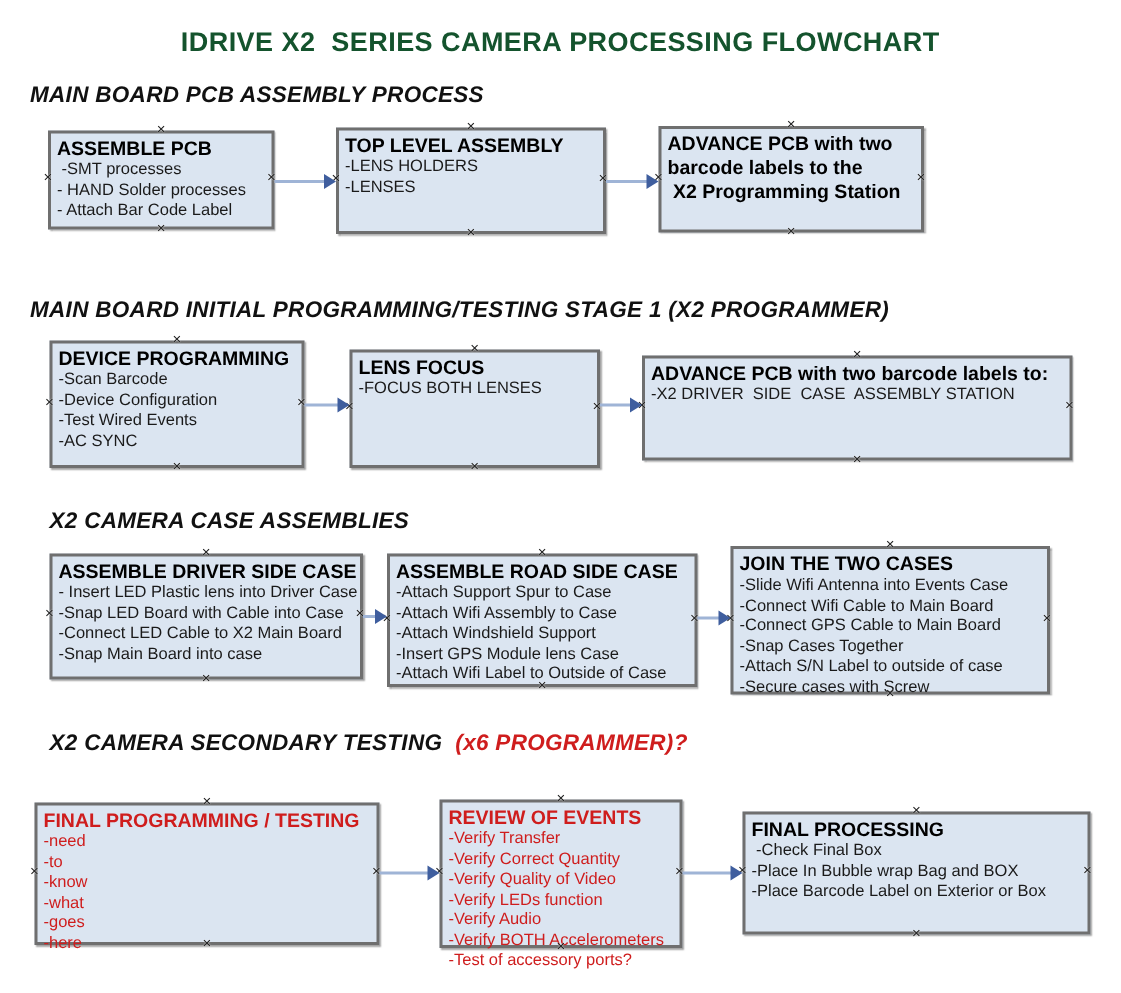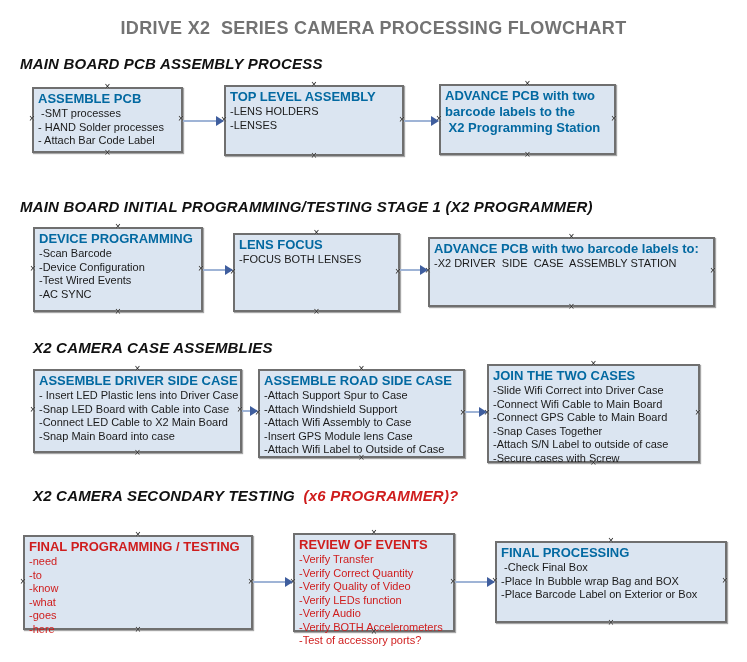--- a/index.html
+++ b/index.html
@@ -2,37 +2,37 @@
 <html style="--fill: #dbe5f1; --border: #6f6f6f; --aline: #9fb4d6; --ahead: #3f5e9e; --red: #cf1d1d;"><head>
 <meta charset="utf-8">
 <style>
   html,body { margin:0; padding:0; background:#fff; }
   body { font-family:"Liberation Sans", sans-serif; color:#1a1a1a; }
   #stage { position:relative; width:747px; height:662px; background:#ffffff; overflow:hidden; }
 
   .page-title {
     position:absolute; top:18px; left:0; width:100%;
     text-align:center; font-size:18px; font-weight:bold;
-    letter-spacing:0.3px; color:#737373; white-space:pre;
+    letter-spacing:0.3px; color:#14532d; white-space:pre;
   }
 
   .section-header {
     position:absolute; font-size:15px; font-weight:bold;
     color:#111; white-space:pre; letter-spacing:0.2px;font-style:italic;
   }
   .section-header .red { color:var(--red); }
 
   .node {
     position:absolute; box-sizing:border-box;
     background:var(--fill);
     border:2px solid var(--border);
     box-shadow:1px 1px 1px rgba(0,0,0,0.35);
     padding:2px 4px;
   }
-  .node-title { font-size:13px; font-weight:bold; line-height:16px; white-space:pre; color:#0369a1; }
+  .node-title { font-size:13px; font-weight:bold; line-height:16px; white-space:pre; color:#000000; }
   .node-line  { font-size:11px; line-height:13.5px; white-space:pre; color:#1a1a1a; }
   .node.red .node-title, .node.red .node-line { color:var(--red); }
 
   .handle {
     position:absolute; font-size:10px; line-height:10px; width:7px; height:10px;
     color:#1a1a1a; text-shadow:0 0 1px #fff; font-weight:normal; pointer-events:none;
   }
   .handle.t { top:-7px;  left:50%; margin-left:-3px; }
   .handle.b { bottom:-7px; left:50%; margin-left:-3px; }
   .handle.l { left:-5px; top:50%; margin-top:-6px; }
@@ -119,32 +119,32 @@
       <div class="node-line">-Connect LED Cable to X2 Main Board</div>
       <div class="node-line">-Snap Main Board into case</div>
       <div class="handle t">×</div>
       <div class="handle b">×</div>
       <div class="handle l">×</div>
       <div class="handle r">×</div>
     </div>
     <div class="node" style="left: 258px; top: 369px; width: 207px; height: 89px;">
       <div class="node-title">ASSEMBLE ROAD SIDE CASE</div>
       <div class="node-line">-Attach Support Spur to Case</div>
+      <div class="node-line">-Attach Wifi Assembly to Case</div>
       <div class="node-line">-Attach Windshield Support</div>
-      <div class="node-line">-Attach Wifi Assembly to Case</div>
       <div class="node-line">-Insert GPS Module lens Case</div>
       <div class="node-line">-Attach Wifi Label to Outside of Case</div>
       <div class="handle t">×</div>
       <div class="handle b">×</div>
       <div class="handle l">×</div>
       <div class="handle r">×</div>
     </div>
     <div class="node" style="left: 487px; top: 364px; width: 213px; height: 99px;">
       <div class="node-title">JOIN THE TWO CASES</div>
-      <div class="node-line">-Slide Wifi Correct into Driver Case</div>
+      <div class="node-line">-Slide Wifi Antenna into Events Case</div>
       <div class="node-line">-Connect Wifi Cable to Main Board</div>
       <div class="node-line">-Connect GPS Cable to Main Board</div>
       <div class="node-line">-Snap Cases Together</div>
       <div class="node-line">-Attach S/N Label to outside of case</div>
       <div class="node-line">-Secure cases with Screw</div>
       <div class="handle t">×</div>
       <div class="handle b">×</div>
       <div class="handle l">×</div>
       <div class="handle r">×</div>
     </div>

